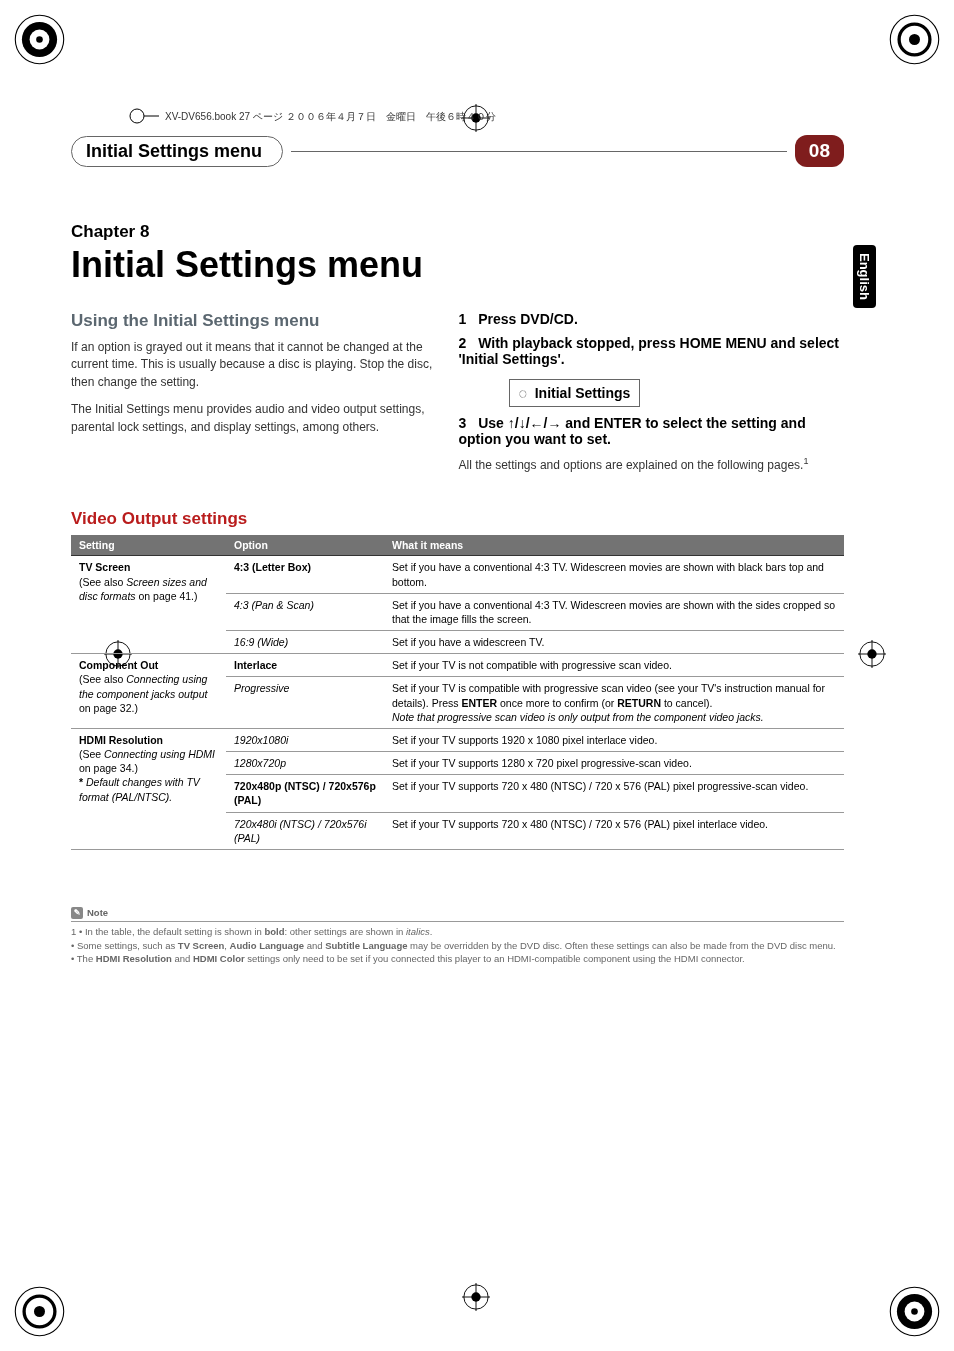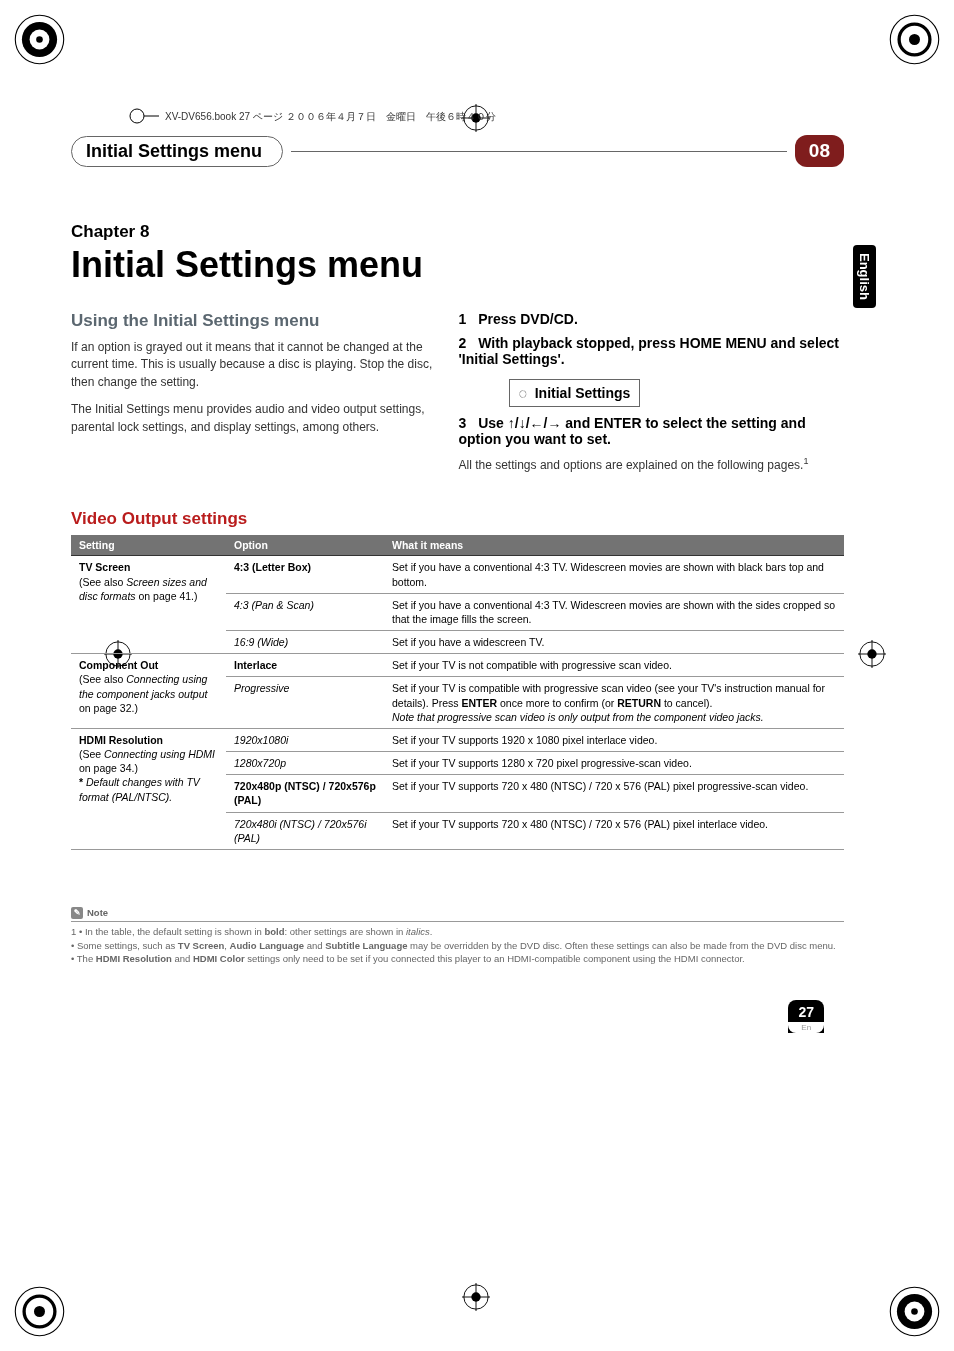--- a/index.html
+++ b/index.html
@@ -209,20 +209,14 @@
   <div class="note-wrap">
     <div class="note-label">
       <span class="note-icon">✎</span>
       <span>Note</span>
     </div>
     <div>1 • In the table, the default setting is shown in <span class="bold">bold</span>: other settings are shown in <span class="italic">italics</span>.</div>
     <div>  • Some settings, such as <span class="bold">TV Screen</span>, <span class="bold">Audio Language</span> and <span class="bold">Subtitle Language</span> may be overridden by the DVD disc. Often these settings can also be made from the DVD disc menu.</div>
     <div>  • The <span class="bold">HDMI Resolution</span> and <span class="bold">HDMI Color</span> settings only need to be set if you connected this player to an HDMI-compatible component using the HDMI connector.</div>
   </div>
 
-  <div class="page-num">
-    <span class="page-num-box">
-      <span>27</span>
-      <span class="en">En</span>
-    </span>
-  </div>
 
 </div>
 
 </body></html>

